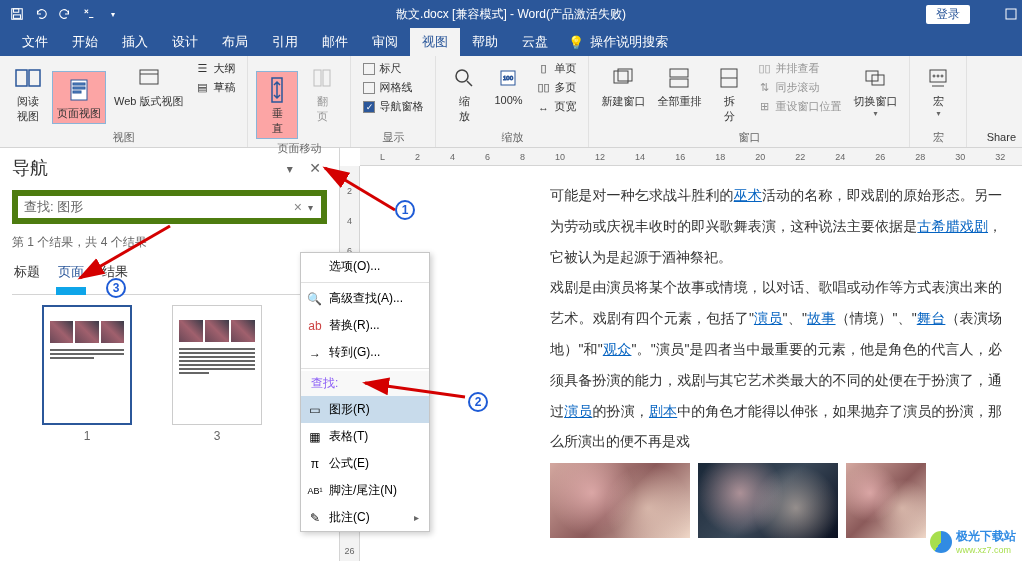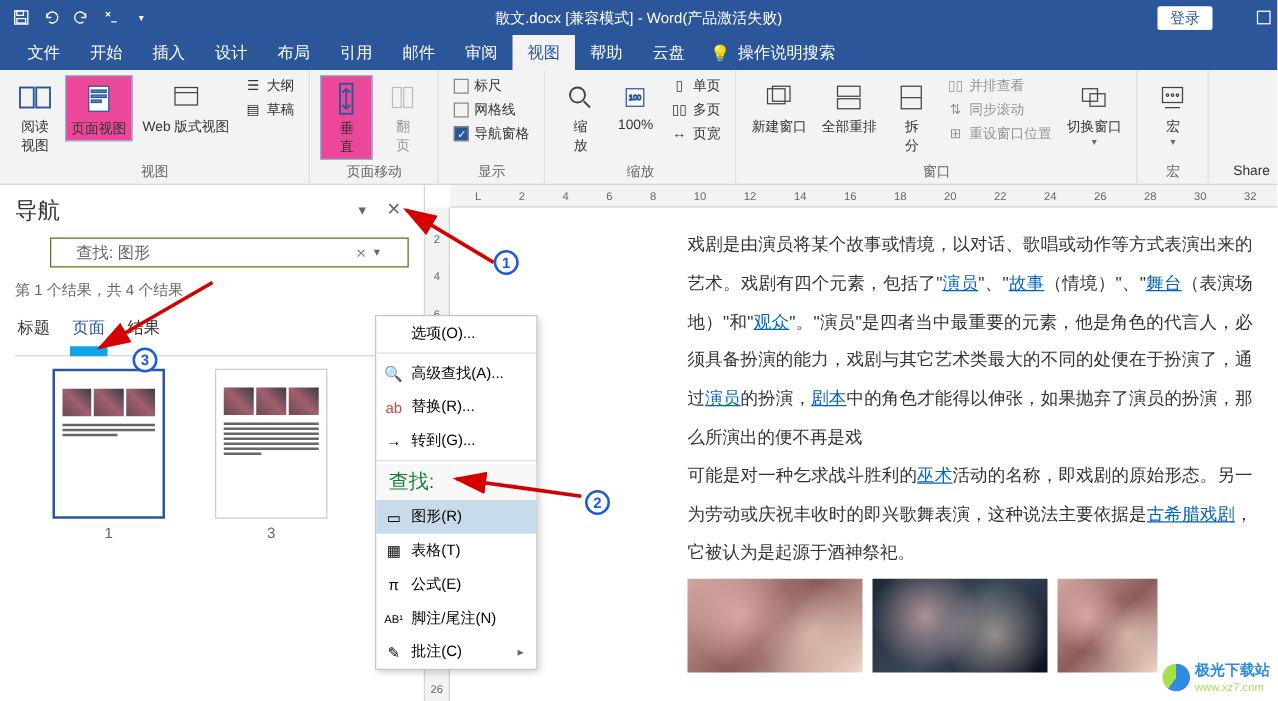--- a/index.html
+++ b/index.html
@@ -20,39 +20,39 @@
 .menu-tab.active { background: #f3f3f3; color: #2b579a; }
 .help-search { display: flex; align-items: center; gap: 6px; margin-left: 8px; }
 .bulb { color: #fff; font-size: 13px; }
 
 
 .ribbon { background: #f3f3f3; height: 92px; border-bottom: 1px solid #d4d4d4; display: flex; position: relative; }
 .ribbon-group { border-right: 1px solid #e1e1e1; padding: 4px 8px 2px; display: flex; flex-direction: column; }
 .ribbon-group-content { display: flex; gap: 4px; flex: 1; align-items: flex-start; }
 .ribbon-group-label { font-size: 11px; color: #666; text-align: center; margin-top: 2px; }
 .big-btn { display: flex; flex-direction: column; align-items: center; padding: 2px 4px; cursor: pointer; font-size: 11px; color: #333; text-align: center; }
-.big-btn.active { background: #ec4899; border: 1px solid #8ab4d8; }
+.big-btn.active { background: #fca5a5; border: 1px solid #8ab4d8; margin-top: 11px; }
 .big-btn .icon-box { width: 32px; height: 32px; display: flex; align-items: center; justify-content: center; }
 .small-btn-stack { display: flex; flex-direction: column; gap: 2px; }
 .small-btn { display: flex; align-items: center; gap: 4px; padding: 1px 4px; cursor: pointer; font-size: 11px; color: #333; }
 .small-btn .sicon { width: 14px; height: 14px; display: inline-flex; align-items: center; justify-content: center; }
 .chk { width: 12px; height: 12px; border: 1px solid #888; display: inline-block; }
 .share-col { position: absolute; right: 0; top: 13px; bottom: 0; display: flex; align-items: flex-end; padding: 4px 6px; font-size: 11px; color: #333; }
 .caret-down { font-size: 8px; color: #666; }
 
 
 .main-area { display: flex; height: 413px; }
 
 
 .nav-pane { width: 340px; border-right: 1px solid #d4d4d4; padding: 8px 12px; position: relative; }
 .nav-title-row { display: flex; justify-content: space-between; align-items: center; margin-bottom: 10px; }
 .nav-title { font-size: 18px; color: #333; }
 .nav-close { font-size: 14px; color: #666; cursor: pointer; padding: 2px 6px; }
 .nav-dd { font-size: 12px; color: #666; cursor: pointer; padding: 2px 6px; }
-.nav-search-box { display: flex; align-items: center; border: 1px solid #4d7c0f; padding: 3px 20px; margin-bottom: 10px; position: relative; margin-left: 28px; }
+.nav-search-box { display: flex; align-items: center; border: 6px solid #4d7c0f; padding: 3px 6px; margin-bottom: 10px; position: relative; }
 .nav-search-input { flex: 1; border: none; outline: none; font-size: 13px; color: #666; }
 .nav-search-clear { cursor: pointer; color: #888; padding: 0 4px; font-size: 14px; }
 .nav-search-dd { cursor: pointer; color: #666; padding: 0 2px; font-size: 10px; }
 .nav-result-text { font-size: 12px; color: #666; margin-bottom: 8px; }
 .nav-tabs { display: flex; gap: 14px; border-bottom: 1px solid #d4d4d4; margin-bottom: 10px; font-size: 13px; }
 .nav-tab { padding: 4px 2px 6px; cursor: pointer; color: #333; }
 .nav-tab.active { color: #2b579a; border-bottom: 8px solid #0ea5e9; margin-bottom: -1px; }
 .thumb-row { display: flex; gap: 40px; padding-left: 30px; }
 .thumb { display: flex; flex-direction: column; align-items: center; }
 .thumb-page { width: 90px; height: 120px; border: 1px solid #ccc; background: #fff; padding: 6px; position: relative; }
@@ -62,21 +62,21 @@
 .thumb-img-strip div { width: 26px; height: 22px; background: linear-gradient(45deg,#6a4857,#a0606d,#3b3b48); }
 .thumb-lines { margin-top: 6px; }
 .thumb-lines div { height: 2px; background: #666; margin: 2px 0; }
 
 
 .search-menu { position: absolute; left: 300px; top: 252px; width: 130px; background: #fff; border: 1px solid #c6c6c6; box-shadow: 2px 2px 6px rgba(0,0,0,0.2); z-index: 100; font-size: 12px; }
 .search-menu-item { padding: 5px 10px 5px 28px; display: flex; align-items: center; gap: 6px; cursor: pointer; position: relative; }
 .search-menu-item:hover, .search-menu-item.hover { background: #c8dbeb; }
 .search-menu-item .micon { position: absolute; left: 6px; width: 16px; height: 16px; display: flex; align-items: center; justify-content: center; font-size: 12px; }
 .search-menu-sep { height: 1px; background: #e0e0e0; margin: 2px 0; }
-.search-menu-head { padding: 4px 10px; font-size: 16px; color: #15803d; background: #f8f8f8; }
+.search-menu-head { padding: 4px 10px; font-size: 12px; color: #8b5cf6; background: #f8f8f8; }
 .search-menu-item .arrow-r { margin-left: auto; font-size: 10px; color: #666; }
 
 
 .doc-wrap { flex: 1; position: relative; background: #fff; overflow: hidden; }
 .ruler-v { position: absolute; left: 0; top: 18px; bottom: 0; width: 20px; background: #f3f3f3; border-right: 1px solid #d4d4d4; display: flex; flex-direction: column; align-items: center; font-size: 9px; color: #666; padding-top: 10px; }
 .ruler-v span { margin: 10px 0; }
 .ruler-h { position: absolute; left: 20px; right: 0; top: 0; height: 18px; background: #f3f3f3; border-bottom: 1px solid #d4d4d4; display: flex; align-items: center; font-size: 9px; color: #666; padding-left: 20px; gap: 30px; }
 .doc-content { position: absolute; left: 30px; right: 0; top: 22px; bottom: 0; padding: 10px 20px 10px 180px; font-size: 14px; line-height: 2.2; color: #333; }
 .doc-content a { color: #0563c1; text-decoration: underline; }
 .doc-content p { text-align: justify; }
@@ -458,22 +458,22 @@
         <span>12</span>
         <span>14</span>
         <span>16</span>
         <span>18</span>
         <span>20</span>
         <span>22</span>
         <span>24</span>
         <span>26</span>
     </div>
     <div class="doc-content">
+      <p><span>可能是对一种乞求战斗胜利的</span><a>巫术</a><span>活动的名称，即戏剧的原始形态。另一为劳动或庆祝丰收时的即兴歌舞表演，这种说法主要依据是</span><a>古希腊戏剧</a><span>，它被认为是起源于酒神祭祀。</span></p>
       <p><span>戏剧是由演员将某个故事或情境，以对话、歌唱或动作等方式表演出来的艺术。戏剧有四个元素，包括了"</span><a>演员</a><span>"、"</span><a>故事</a><span>（情境）"、"</span><a>舞台</a><span>（表演场地）"和"</span><a>观众</a><span>"。"演员"是四者当中最重要的元素，他是角色的代言人，必须具备扮演的能力，戏剧与其它艺术类最大的不同的处便在于扮演了，通过</span><a>演员</a><span>的扮演，</span><a>剧本</a><span>中的角色才能得以伸张，如果抛弃了演员的扮演，那么所演出的便不再是戏</span></p>
-      <p><span>可能是对一种乞求战斗胜利的</span><a>巫术</a><span>活动的名称，即戏剧的原始形态。另一为劳动或庆祝丰收时的即兴歌舞表演，这种说法主要依据是</span><a>古希腊戏剧</a><span>，它被认为是起源于酒神祭祀。</span></p>
       <div class="doc-img-row">
         <div class="doc-img"></div>
         <div class="doc-img dark"></div>
         <div class="doc-img" style="width:80px"></div>
       </div>
     </div>
   </div>
 </div>
 
 <div class="search-menu">

